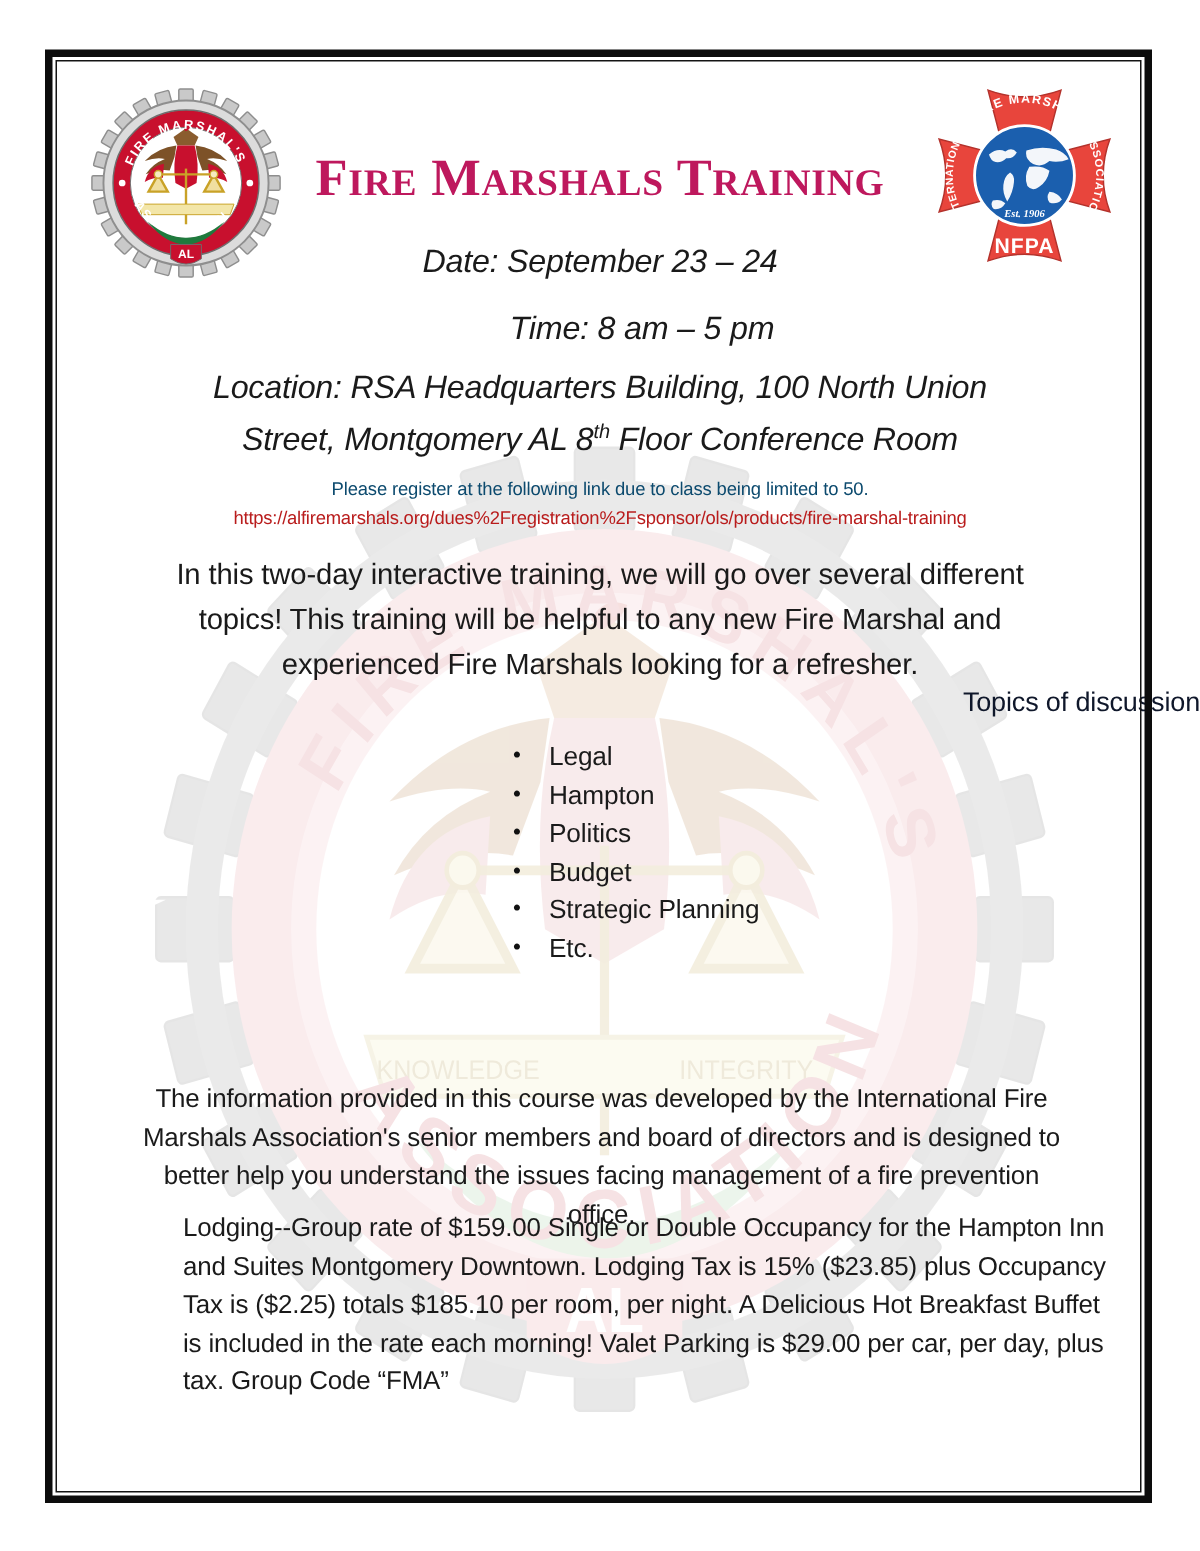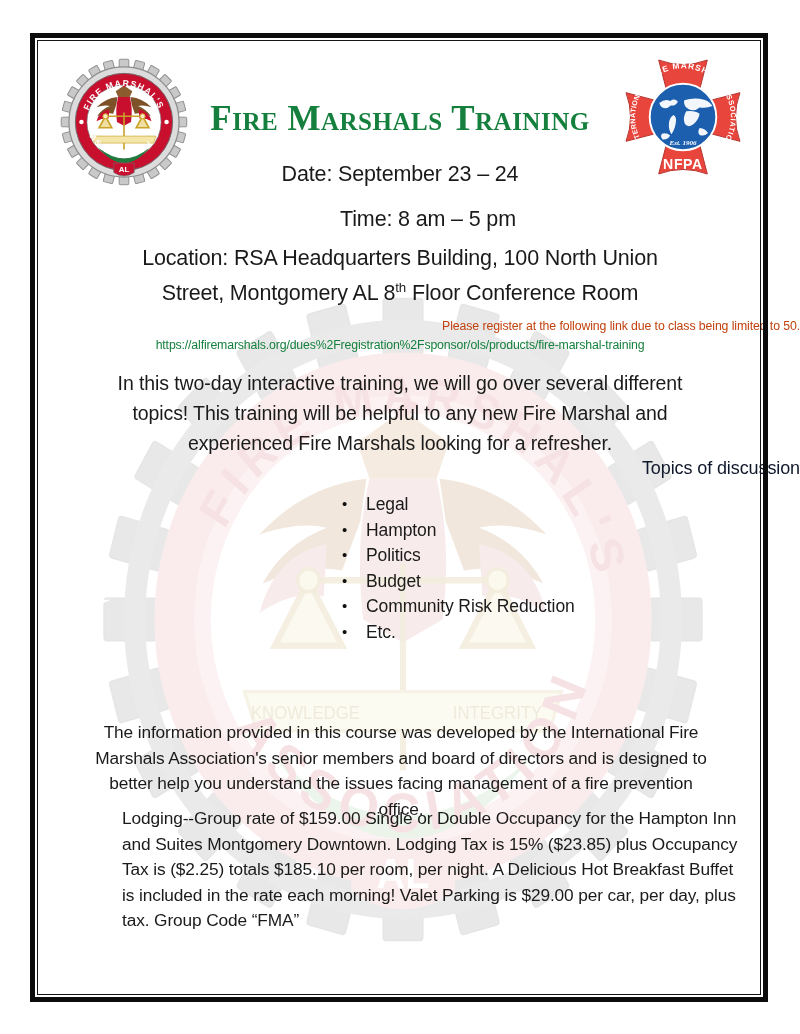--- a/index.html
+++ b/index.html
@@ -89,57 +89,58 @@
   #title {
     position: absolute;
     left: 0;
     top: 101px;
     width: 800px;
     text-align: center;
     font-family: "Liberation Serif", "DejaVu Serif", serif;
     font-weight: bold;
     font-size: 35px;
     letter-spacing: 0.5px;
-    color: #15803d;
+    color: #be185d;
     font-variant: small-caps;
     line-height: 1;
     white-space: nowrap;
   }
 
   .hdr-line {
     position: absolute;
     width: 800px;
     text-align: center;
     color: #1a1a1a;
     font-size: 21.5px;
     line-height: 1.15;
     letter-spacing: -0.15px;
+    font-style: italic;
   }
   #hdr-date     { top: 162px; }
   #hdr-time     { top: 207px; padding-left: 28px; }
   #hdr-loc1     { top: 246px; }
   #hdr-loc2     { top: 280px; }
   #hdr-loc2 sup { font-size: 0.62em; vertical-align: super; }
 
   #register-note {
     position: absolute;
     left: 0; top: 319px;
     width: 800px;
-    text-align: right;
-    font-size: 12.3px;
-    color: #c2410c;
-    letter-spacing: -0.1px;
-  }
-  #register-link {
-    position: absolute;
-    left: 0; top: 338px;
-    width: 800px;
     text-align: center;
     font-size: 12.3px;
-    color: #15803d;
+    color: #0c4a6e;
+    letter-spacing: -0.1px;
+  }
+  #register-link {
+    position: absolute;
+    left: 0; top: 338px;
+    width: 800px;
+    text-align: center;
+    font-size: 12.3px;
+    color: #b91c1c;
     letter-spacing: -0.15px;
     text-decoration: none;
   }
 
   #intro {
     position: absolute;
     left: 92px;
     top: 368px;
     width: 616px;
     text-align: center;
@@ -422,21 +423,21 @@
 
     <div id="intro">In this two-day interactive training, we will go over several different topics! This training will be helpful to any new Fire Marshal and experienced Fire Marshals looking for a refresher.</div>
 
     <div id="topics-heading">Topics of discussion</div>
 
     <ul id="topics-list">
       <li><span>Legal</span></li>
       <li><span>Hampton</span></li>
       <li><span>Politics</span></li>
       <li><span>Budget</span></li>
-      <li><span>Community Risk Reduction</span></li>
+      <li><span>Strategic Planning</span></li>
       <li><span>Etc.</span></li>
     </ul>
 
     <div class="body-para" id="para-info">The information provided in this course was developed by the International Fire Marshals Association's senior members and board of directors and is designed to better help you understand the issues facing management of a fire prevention office.</div>
     <div class="body-para" id="para-lodging">Lodging--Group rate of $159.00 Single or Double Occupancy for the Hampton Inn and Suites Montgomery Downtown. Lodging Tax is 15% ($23.85) plus Occupancy Tax is ($2.25) totals $185.10 per room, per night. A Delicious Hot Breakfast Buffet is included in the rate each morning! Valet Parking is $29.00 per car, per day, plus tax. Group Code “FMA”</div>
 
   </div>
 </div>
 
 </body></html>

